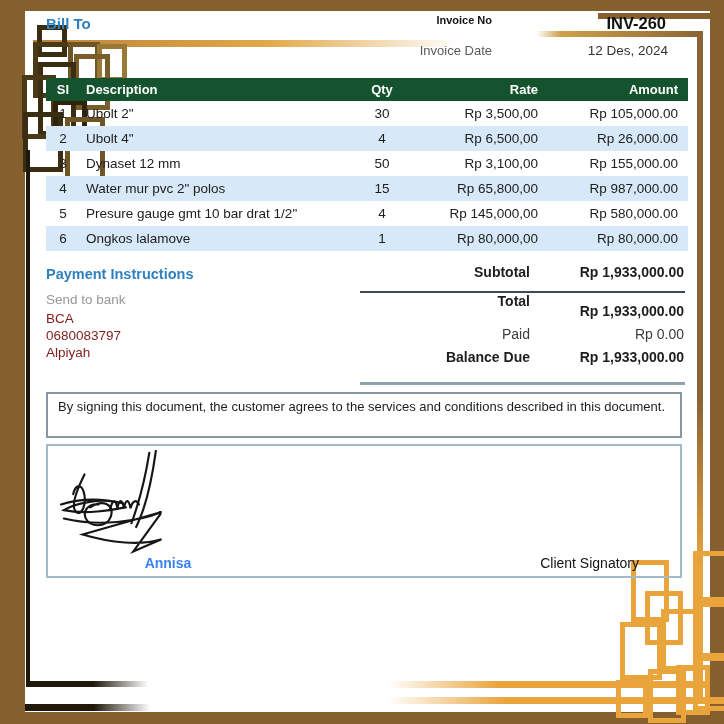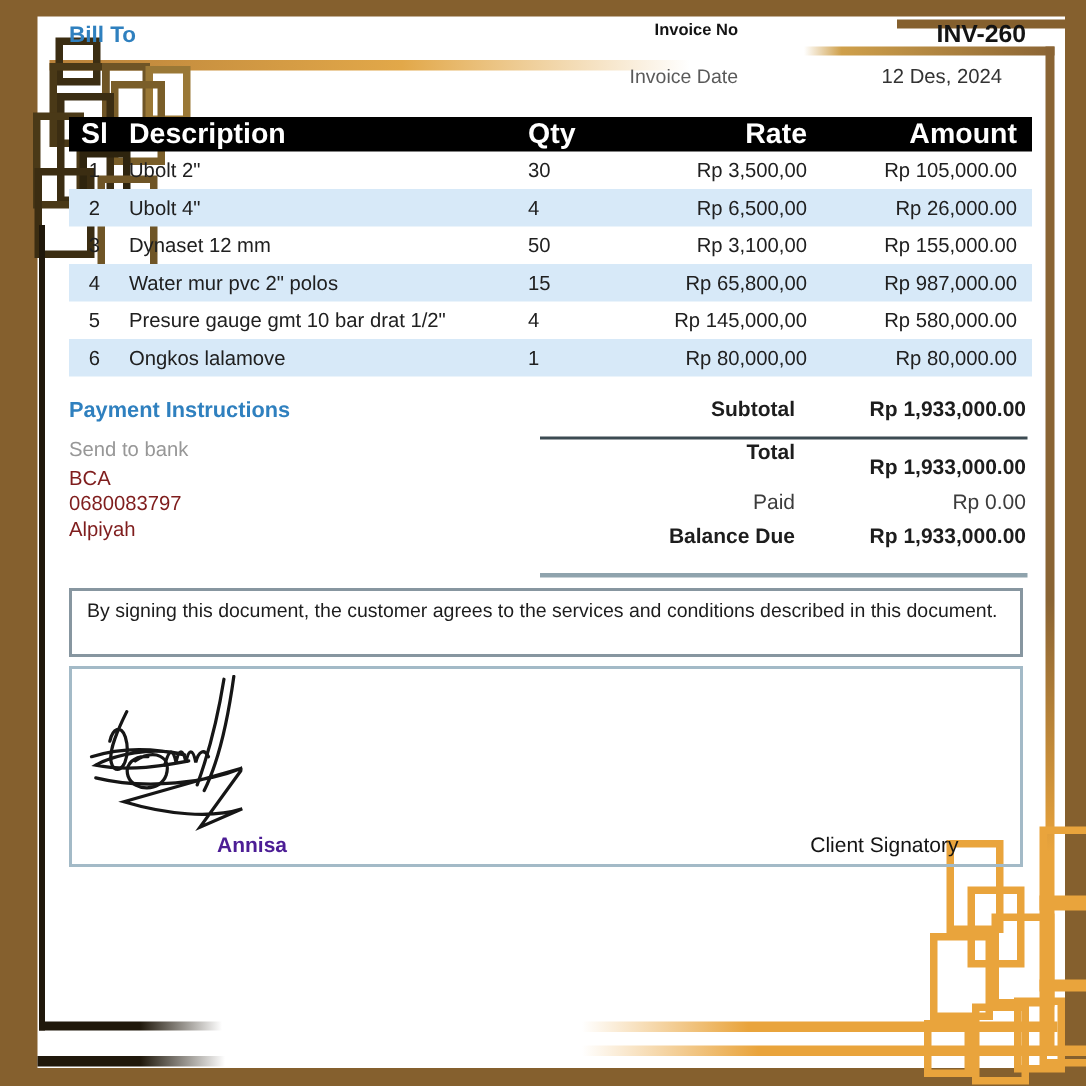--- a/index.html
+++ b/index.html
@@ -7,43 +7,43 @@
     width:724px;height:724px;position:relative;background:#fff;
     font-family:"Liberation Sans",sans-serif;overflow:hidden;color:#1d1d1d;
   }
   .abs{position:absolute}
   
   .bar{position:absolute;background:#85602e}
   .orn{position:absolute;background:transparent;border-style:solid;border-width:5px}
   
   .billto{left:46px;top:15px;font-size:15px;font-weight:bold;color:#2f80bf}
   .inv-label-1{left:330px;top:14px;width:162px;text-align:right;font-size:11px;font-weight:bold;color:#141414}
-  .inv-value-1{left:520px;top:14px;width:164px;text-align:right;font-size:16.5px;font-weight:bold;color:#141414}
+  .inv-value-1{left:502px;top:14px;width:164px;text-align:right;font-size:16.5px;font-weight:bold;color:#141414}
   .inv-label-2{left:330px;top:43px;width:162px;text-align:right;font-size:13px;color:#5a5a5a}
   .inv-value-2{left:504px;top:43px;width:164px;text-align:right;font-size:13.5px;color:#333}
   .tbl{left:46px;top:78px;width:642px}
   .trow{display:flex;align-items:center;height:25px;font-size:13.5px;color:#202020}
-  .trow.head{height:23px;background:#000000;color:#fff;font-weight:bold;font-size:19px}
+  .trow.head{height:23px;background:#14532d;color:#fff;font-weight:bold;font-size:13px}
   .trow.alt{background:#d7e9f8}
   .c-sl{width:34px;text-align:center;flex:0 0 auto}
   .c-desc{flex:1 1 auto;text-align:left;padding-left:6px}
-  .c-qty{width:60px;text-align:left;padding-right:8px;flex:0 0 auto}
+  .c-qty{width:60px;text-align:center;padding-right:8px;flex:0 0 auto}
   .c-rate{width:118px;text-align:right;padding-right:8px;flex:0 0 auto}
   .c-amt{width:132px;text-align:right;padding-right:10px;flex:0 0 auto}
   .pay-title{left:46px;top:266px;font-size:14.5px;font-weight:bold;color:#2f80bf}
   .pay-muted{left:46px;top:292px;font-size:13.5px;color:#979797}
   .pay-line{font-size:13.5px;color:#7f1d1d}
   .t-label{width:200px;text-align:right;font-size:14px;position:absolute;left:330px}
   .t-value{width:164px;text-align:right;font-size:14px;position:absolute;left:520px}
   .bold{font-weight:bold}
   .rule1{left:360px;top:291px;width:325px;height:2px;background:#3c4b52}
   .rule2{left:360px;top:382px;width:325px;height:3px;background:#8fa3ad}
   .terms{left:46px;top:392px;width:636px;height:46px;box-sizing:border-box;border:2px solid #8796a0;padding:4px 10px;font-size:13px;line-height:1.4;color:#1d1d1d}
   .sigbox{left:46px;top:444px;width:636px;height:134px;box-sizing:border-box;border:2px solid #a3bac7}
-  .signame{position:absolute;left:20px;top:109px;width:200px;text-align:center;font-size:14px;font-weight:bold;color:#4c1d95}
+  .signame{position:absolute;left:20px;top:109px;width:200px;text-align:center;font-size:14px;font-weight:bold;color:#3b82f6}
   .sigrole{position:absolute;right:41px;top:109px;font-size:14px;font-weight:normal;color:#141414}
 </style>
 </head>
 <body>
 
 <div class="bar" style="left:0;top:0;width:724px;height:11px"></div>
 <div class="bar" style="left:0;top:0;width:25px;height:724px"></div>
 <div class="bar" style="left:710px;top:0;width:14px;height:724px"></div>
 <div class="bar" style="left:0;top:712px;width:724px;height:12px"></div>
 

